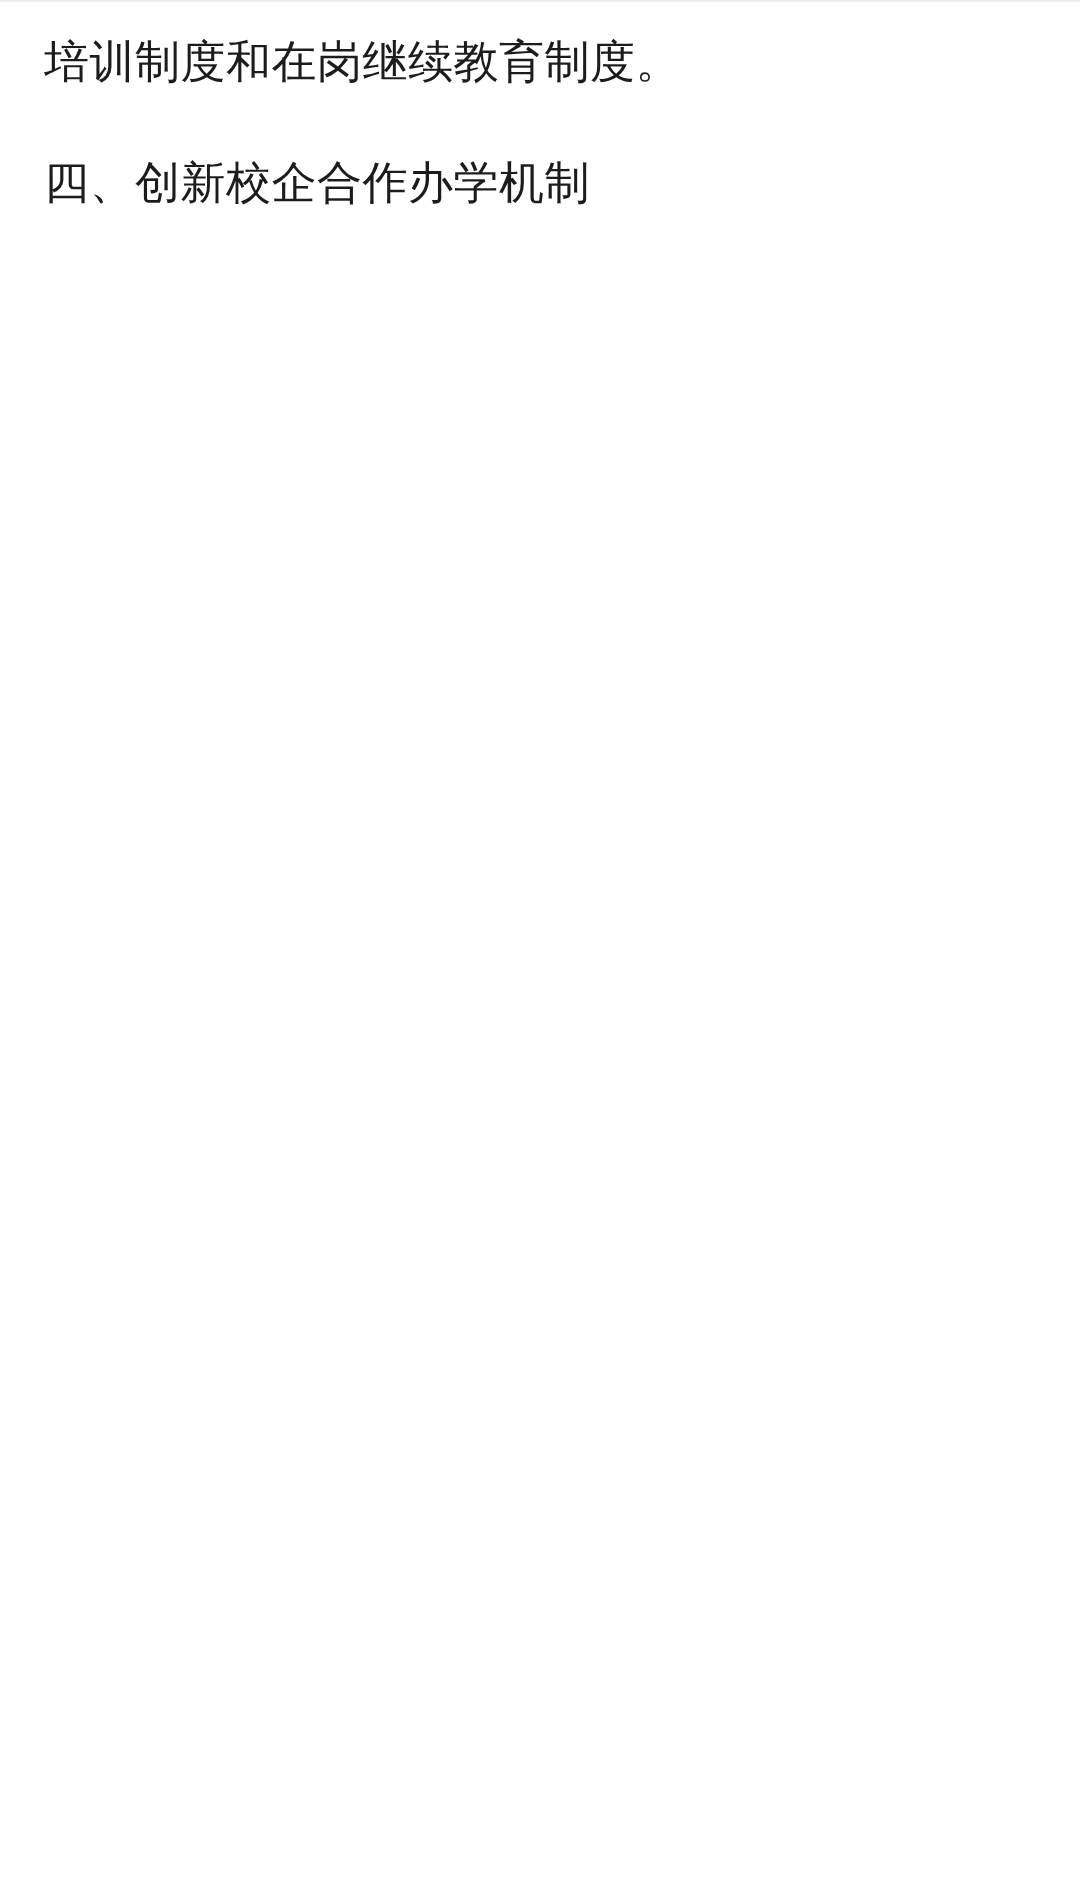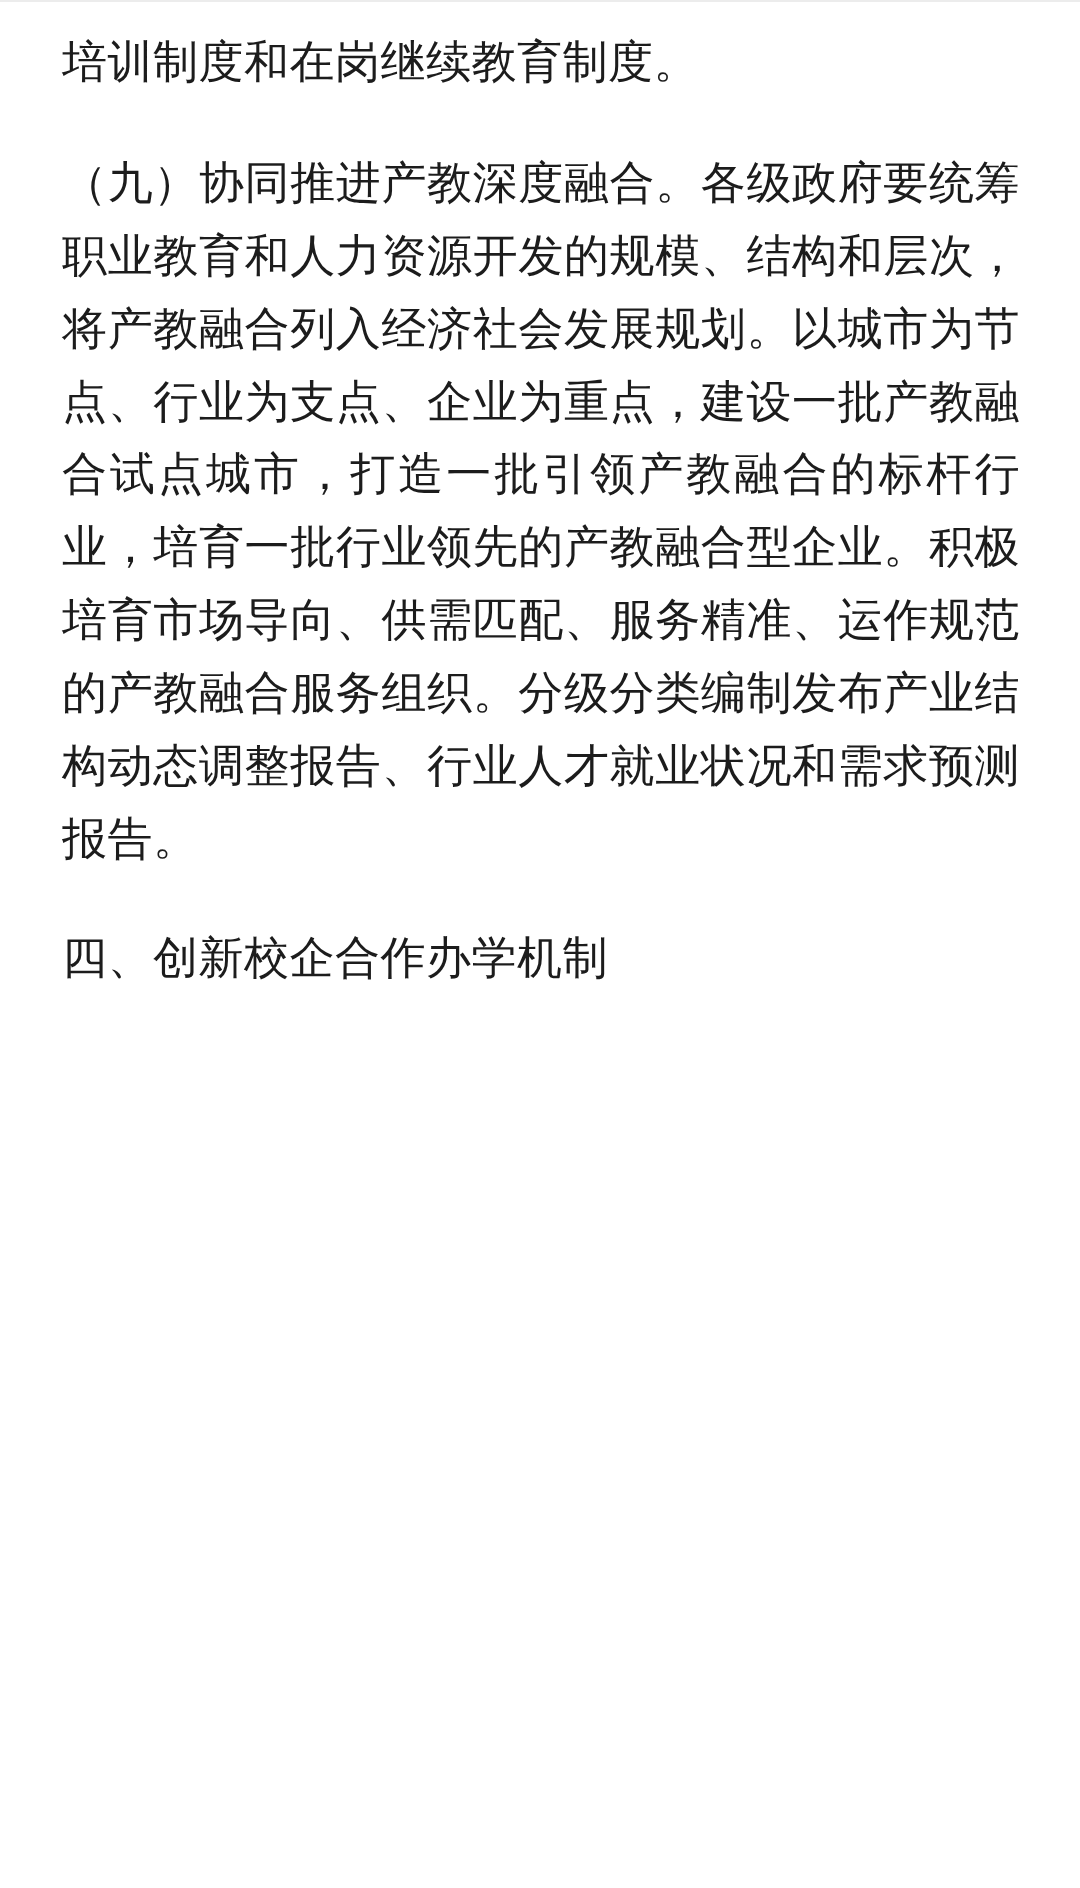--- a/index.html
+++ b/index.html
@@ -27,21 +27,21 @@
     left: 0;
     width: 1080px;
     height: 2px;
     background: #ececec;
   }
   .article {
     position: absolute;
     top: 2px;
     left: 0;
     width: 1080px;
-    padding: 24px 60px 0 62px;
+    padding: 24px 60px 0 44px;
     box-sizing: border-box;
   }
   .para {
     margin: 0 0 46px 0;
     font-size: 45px;
     line-height: 1.62;
     letter-spacing: 0.5px;
     color: #1c1c1c;
     text-align: justify;
     font-weight: 400;
@@ -61,19 +61,18 @@
 
 <div class="page">
 
   <div class="top-rule"></div>
 
   <div class="article">
 
     <p class="para continuation">培训制度和在岗继续教育制度。</p>
 
 
-    <p class="para">（九）协同推进产教深度融合。各级政府要统筹职业教育和人力资源开发的规模、结构和层次，将产教融合列入经济社会发展规划。以城市为节点、行业为支点、企业为重点，建设一批产教融合试点城市，打造一批引领产教融合的标杆行业，培育一批行业领先的产教融合型企业。积极培育市场导向、供需匹配、服务精准、运作规范的产教融合服务组织。分级分类编制发布产业结构动态调整报告、行业人才就业状况和需求预测报告。</p>
 
     <p class="para heading">四、创新校企合作办学机制</p>
 
   </div>
 
 </div>
 
 </body></html>

